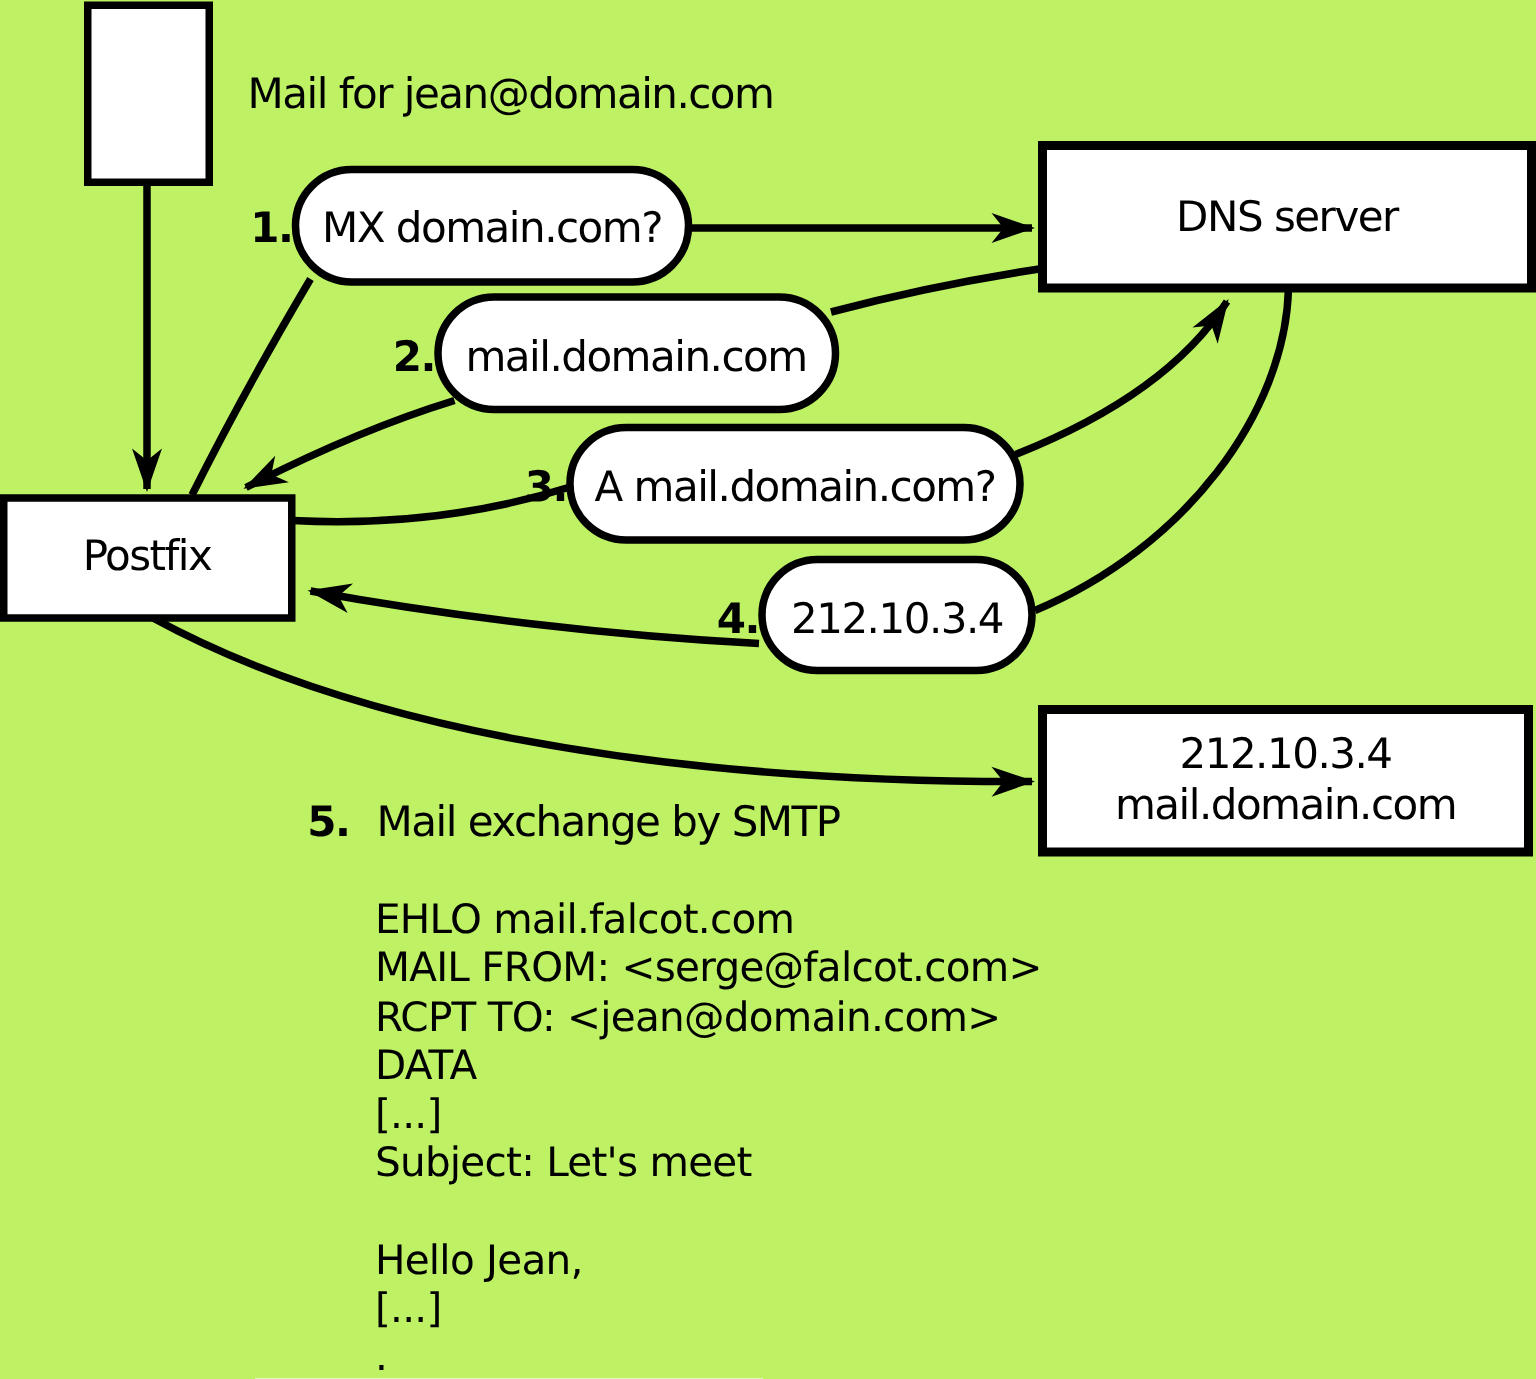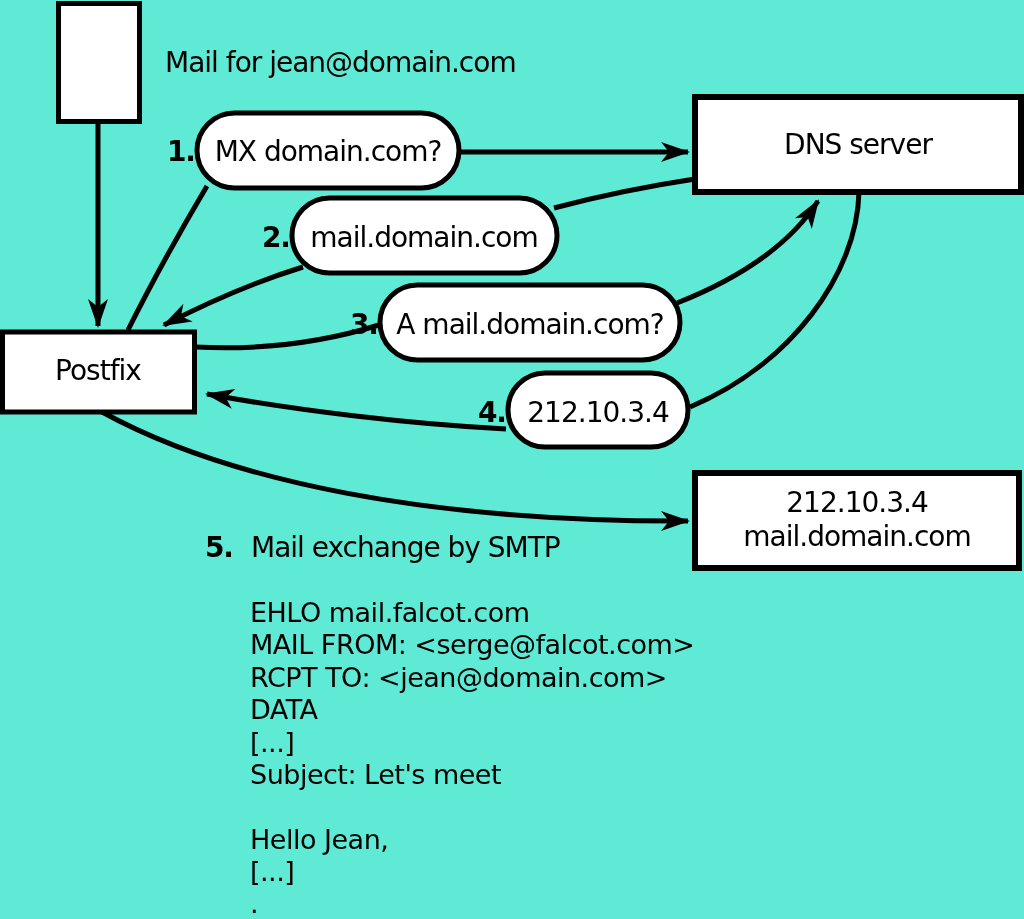--- a/index.html
+++ b/index.html
@@ -4,21 +4,21 @@
 <style>
   html, body {
     margin: 0;
     padding: 0;
     background: #ffffff;
   }
   .stage {
     position: relative;
     width: 1024px;
     height: 919px;
-    background: #5eead4;
+    background: #bef264;
     overflow: hidden;
   }
   svg { display: block; }
   .edge {
     fill: none;
     stroke: #000000;
     stroke-width: 5;
   }
   .node {
     fill: #ffffff;

